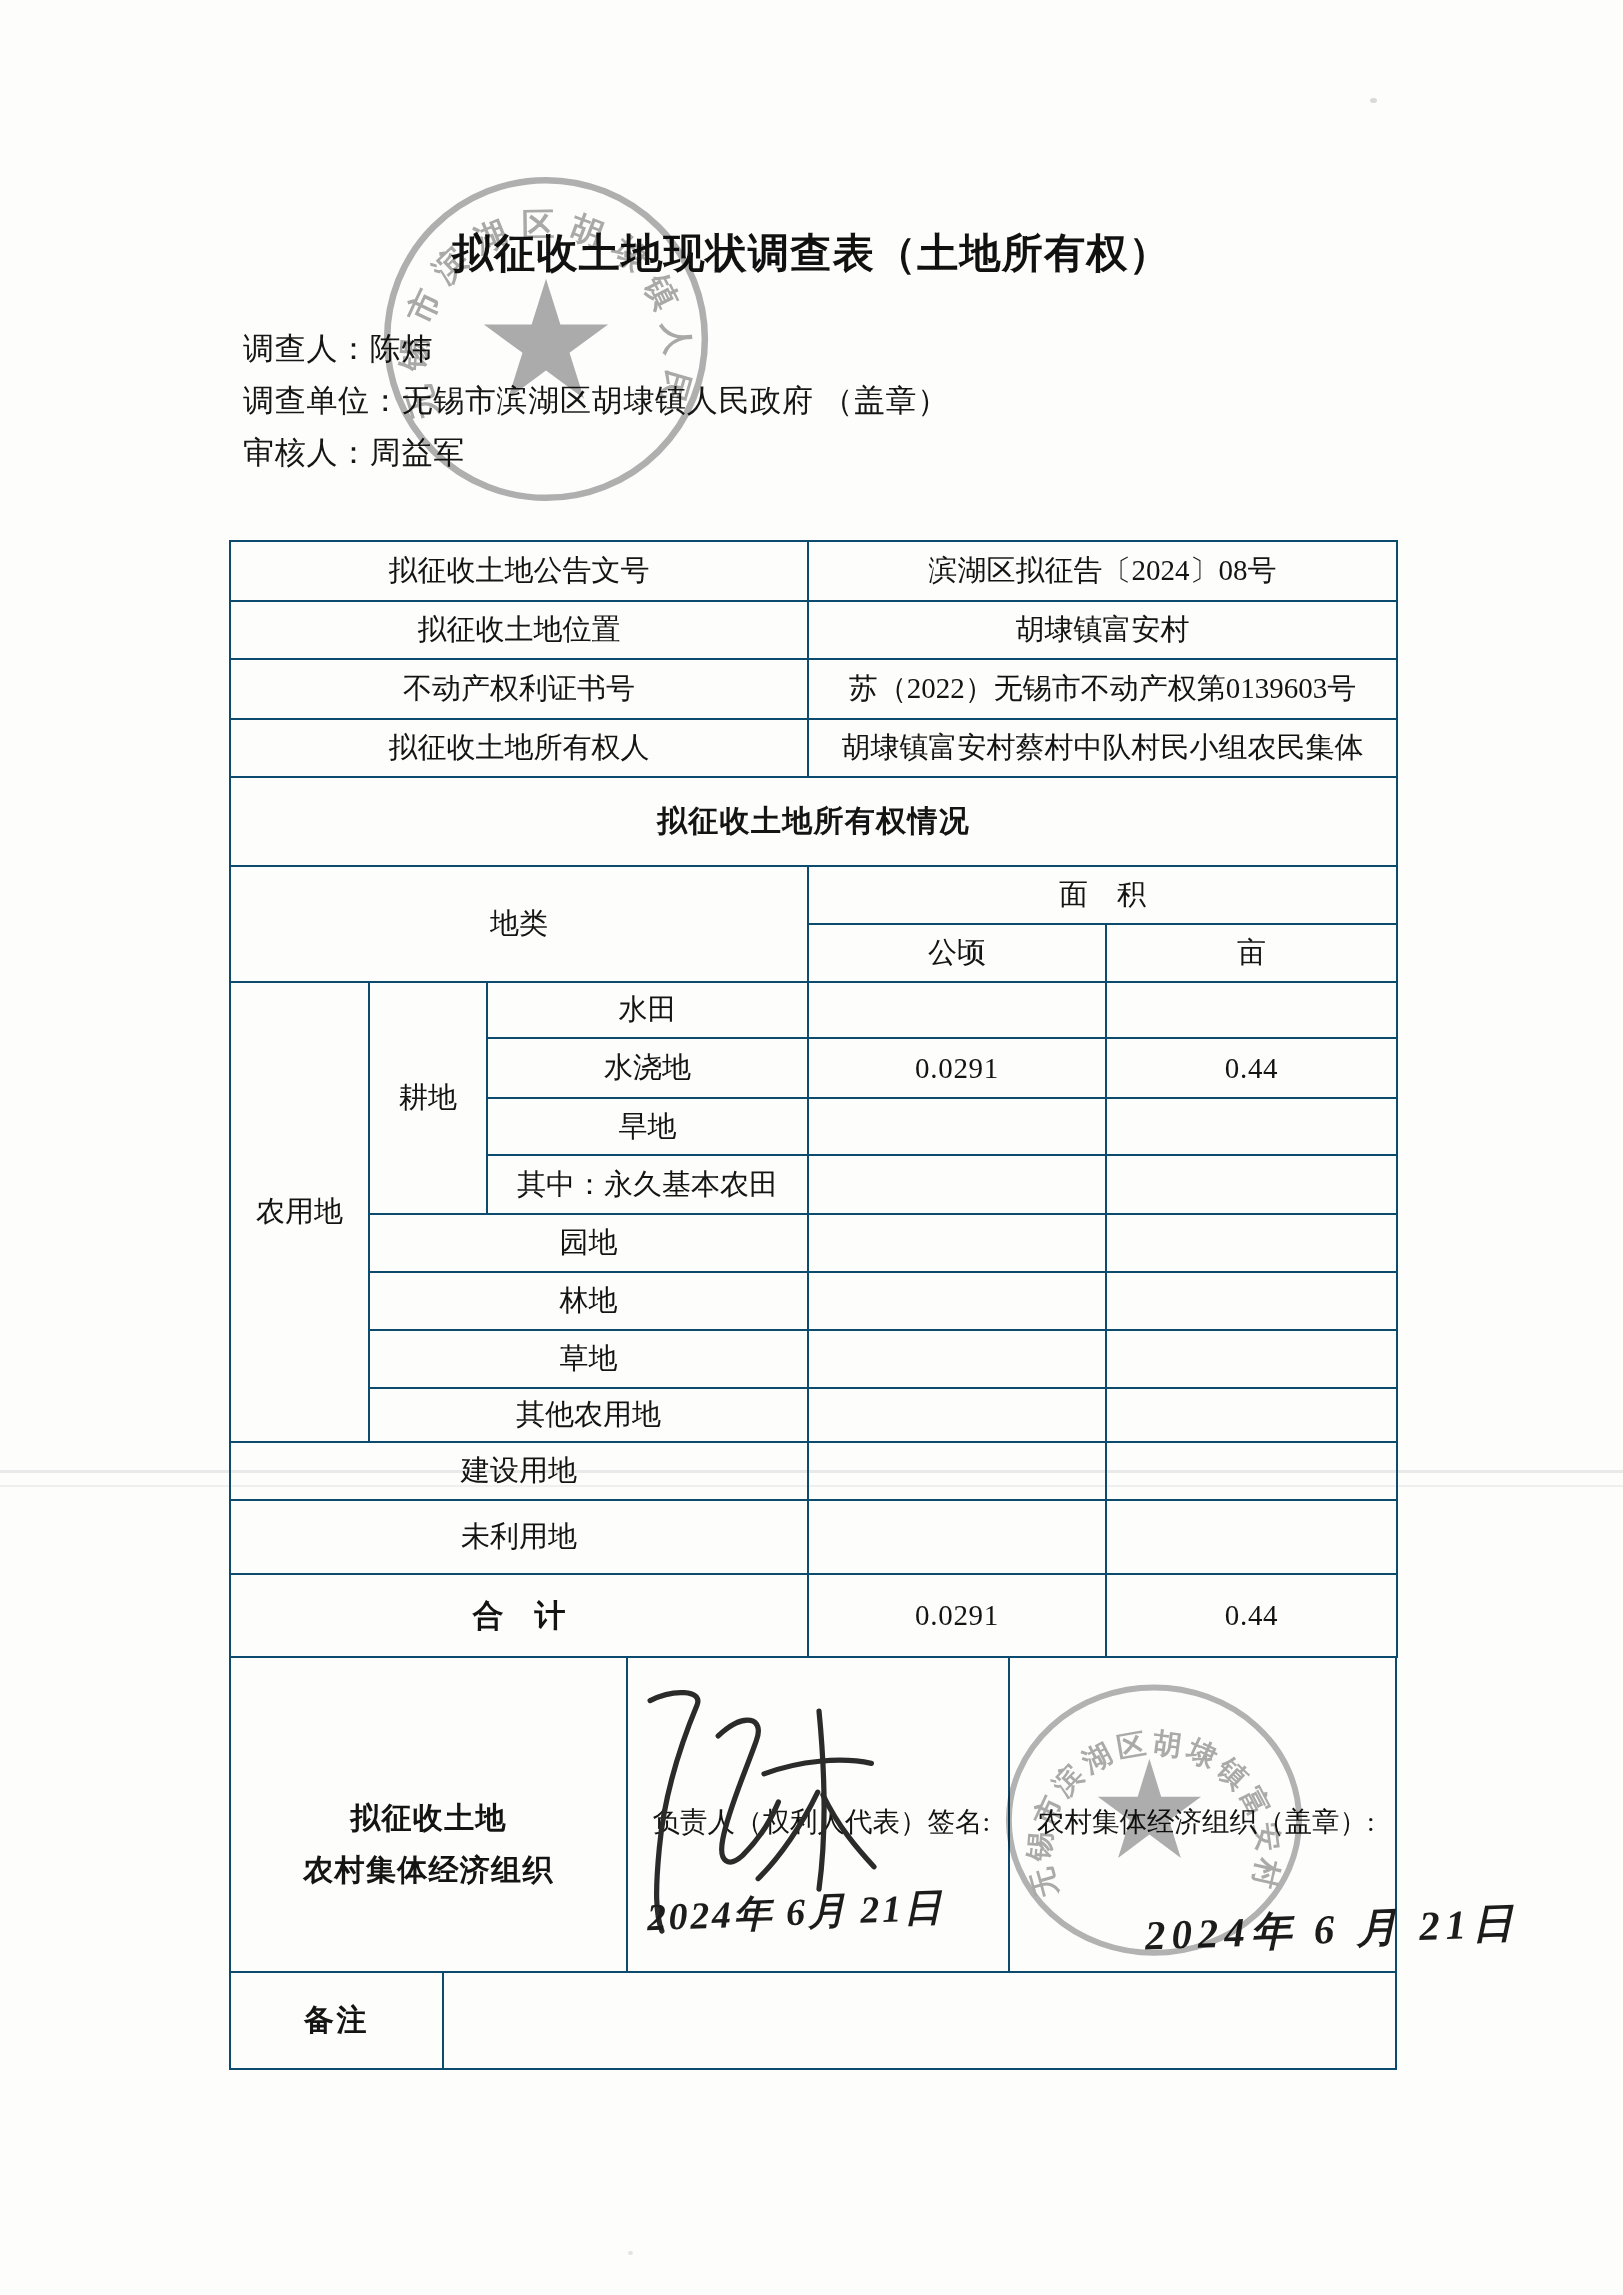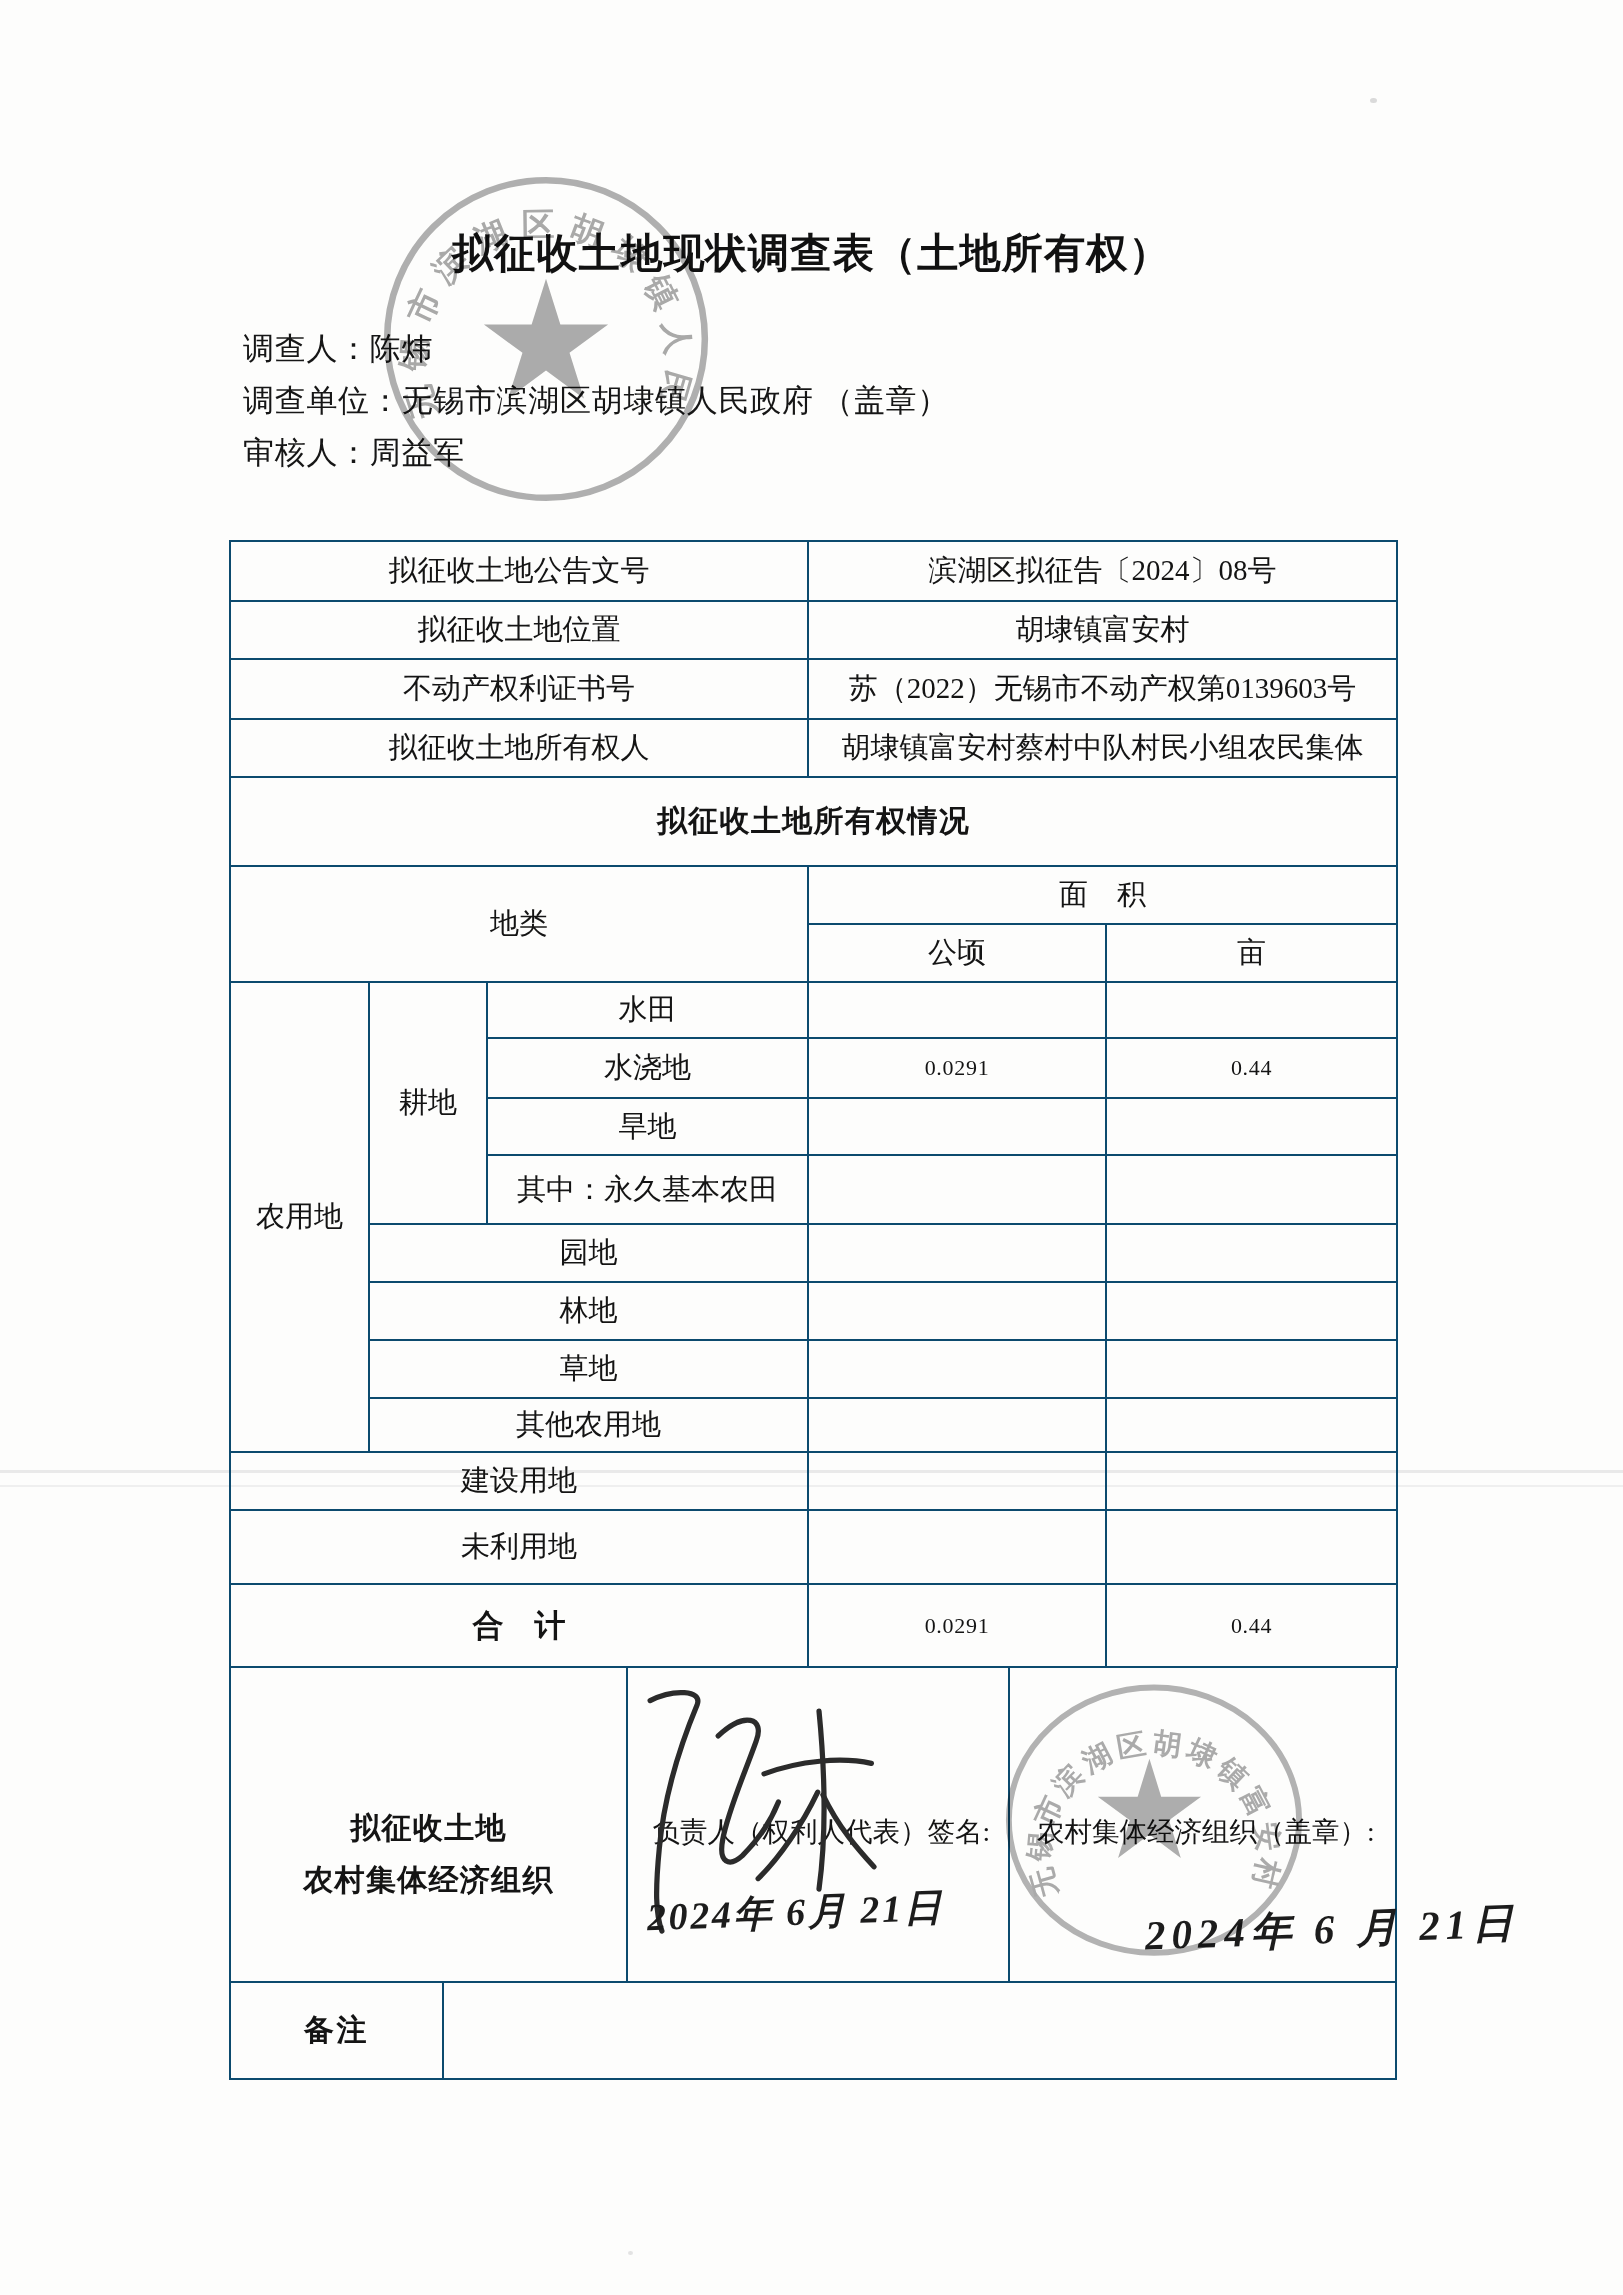--- a/index.html
+++ b/index.html
@@ -31,21 +31,21 @@
     font-size:29px;color:#141414;
   }
   table.t + table.t{margin-top:-2px;}
   table.t td{
     border:2px solid #0c4a6e;
     padding:0;text-align:center;vertical-align:middle;
     overflow:hidden;white-space:nowrap;
   }
   td.section-cell{font-family:"Liberation Sans","DejaVu Sans",sans-serif;font-weight:bold;font-size:30px;letter-spacing:1.3px;}
   td.total-cell{font-family:"Liberation Sans","DejaVu Sans",sans-serif;font-weight:bold;font-size:31px;margin-left:40px;}
-  td.num-cell{font-size:22px;letter-spacing:0.7px;}
+  td.num-cell{font-size:29px;letter-spacing:0.7px;}
   
   td.org-cell{vertical-align:top;}
   .org-lines{
     margin-top:58px;
     font-family:"Liberation Sans","DejaVu Sans",sans-serif;
     font-weight:bold;font-size:30px;line-height:52px;letter-spacing:1.3px;
   }
   td.sig-cell,td.sealarea-cell{vertical-align:top;text-align:left;}
   .cell-head{
     padding:14.4px 2.6px 0 9.2px;
@@ -147,21 +147,21 @@
       <tr style="height:60px">
         <td>水浇地</td>
         <td class="num-cell">0.0291</td>
         <td class="num-cell">0.44</td>
       </tr>
       <tr style="height:57px">
         <td>旱地</td>
         <td class="num-cell"></td>
         <td class="num-cell"></td>
       </tr>
-      <tr style="height:69px">
+      <tr style="height:59px">
         <td>其中：永久基本农田</td>
         <td class="num-cell"></td>
         <td class="num-cell"></td>
       </tr>
       <tr style="height:58px">
         <td colspan="2">园地</td>
         <td class="num-cell"></td>
         <td class="num-cell"></td>
       </tr>
       <tr style="height:58px">

